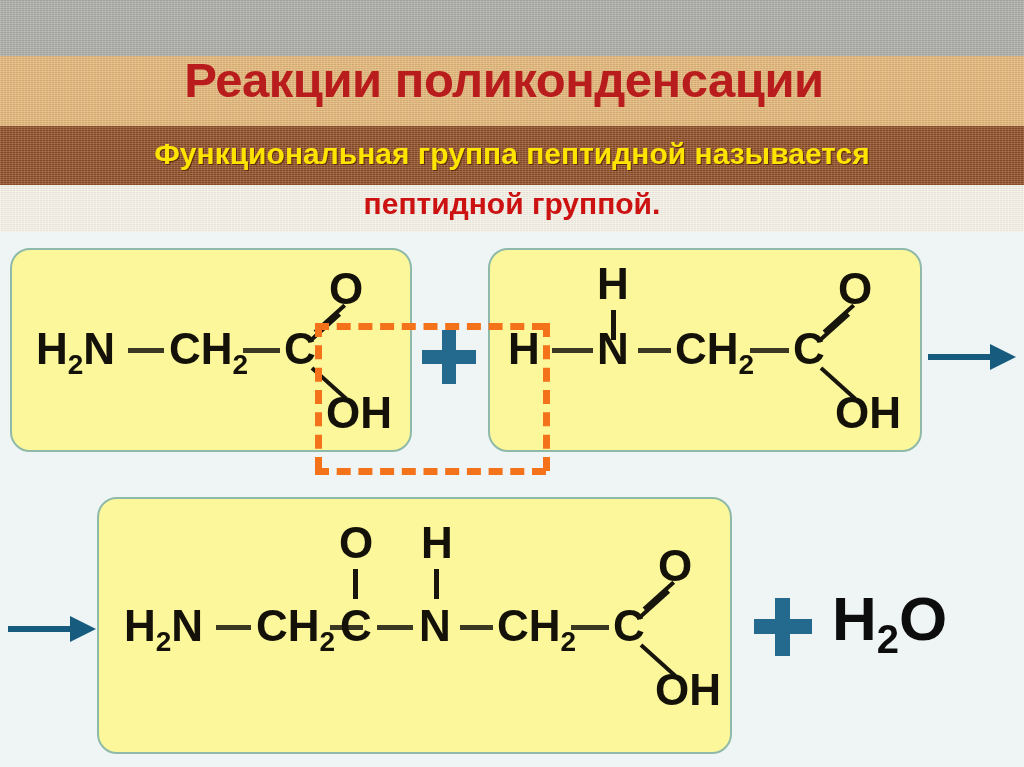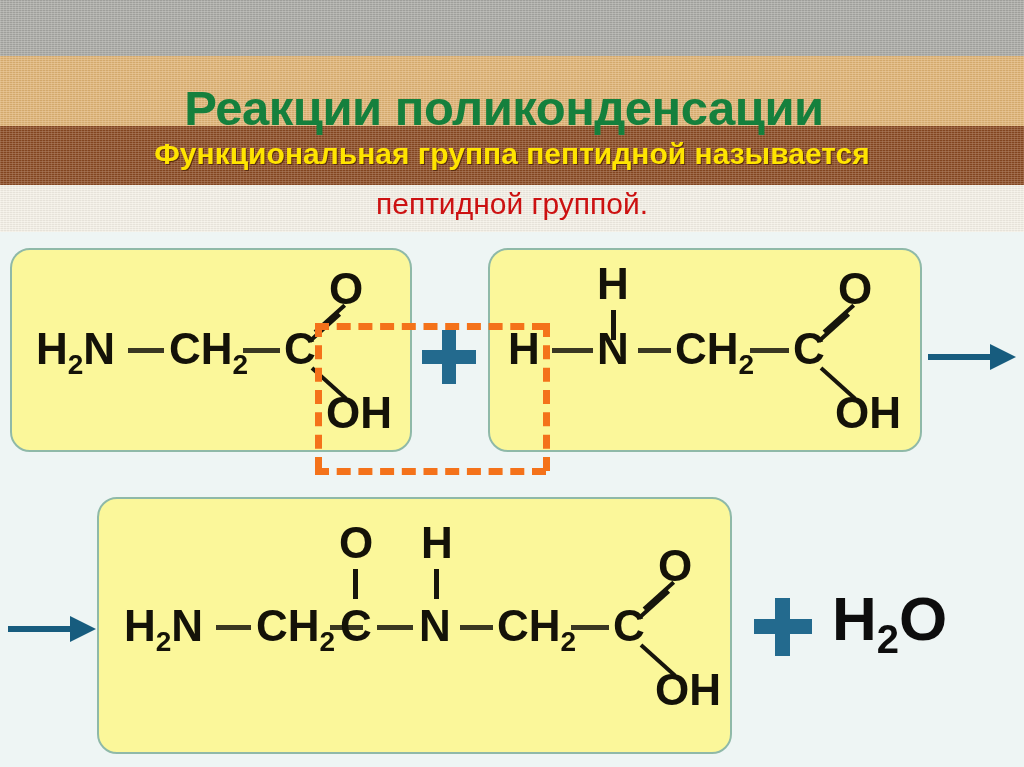--- a/index.html
+++ b/index.html
@@ -19,31 +19,31 @@
   .texture{
     position:absolute;left:0;top:0;width:1024px;height:232px;
     opacity:.30;pointer-events:none;
     background-image:
       repeating-linear-gradient(0deg, rgba(255,255,255,.55) 0 1px, rgba(0,0,0,.10) 1px 2px),
       repeating-linear-gradient(90deg, rgba(255,255,255,.45) 0 1px, rgba(0,0,0,.09) 1px 3px);
   }
 
   .title{
     position:absolute;left:0;top:55px;width:1008px;
-    text-align:center;font-size:49px;font-weight:bold;color:#15803d;
-    letter-spacing:-.5px;white-space:nowrap;line-height:1.05;margin-top:28px;
+    text-align:center;font-size:49px;font-weight:bold;color:#b91c1c;
+    letter-spacing:-.5px;white-space:nowrap;line-height:1.05;
   }
   .sub1{
     position:absolute;left:0;top:137px;width:1024px;text-align:center;
     font-size:30px;font-weight:bold;color:#ffe400;white-space:nowrap;
     text-shadow:1px 1px 0 #5a2d12;
   }
   .sub2{
     position:absolute;left:0;top:187px;width:1024px;text-align:center;
-    font-size:30px;font-weight:normal;color:#cc1111;white-space:nowrap;
+    font-size:30px;font-weight:bold;color:#cc1111;white-space:nowrap;
   }
 
   
   .card{
     position:absolute;background:#fbf79a;
     border:2px solid #8fb9a8;border-radius:20px;
   }
   #card-left  {left:10px; top:248px; width:398px; height:200px;}
   #card-right {left:488px;top:248px; width:430px; height:200px;}
   #card-product{left:97px;top:497px; width:631px; height:253px;}

